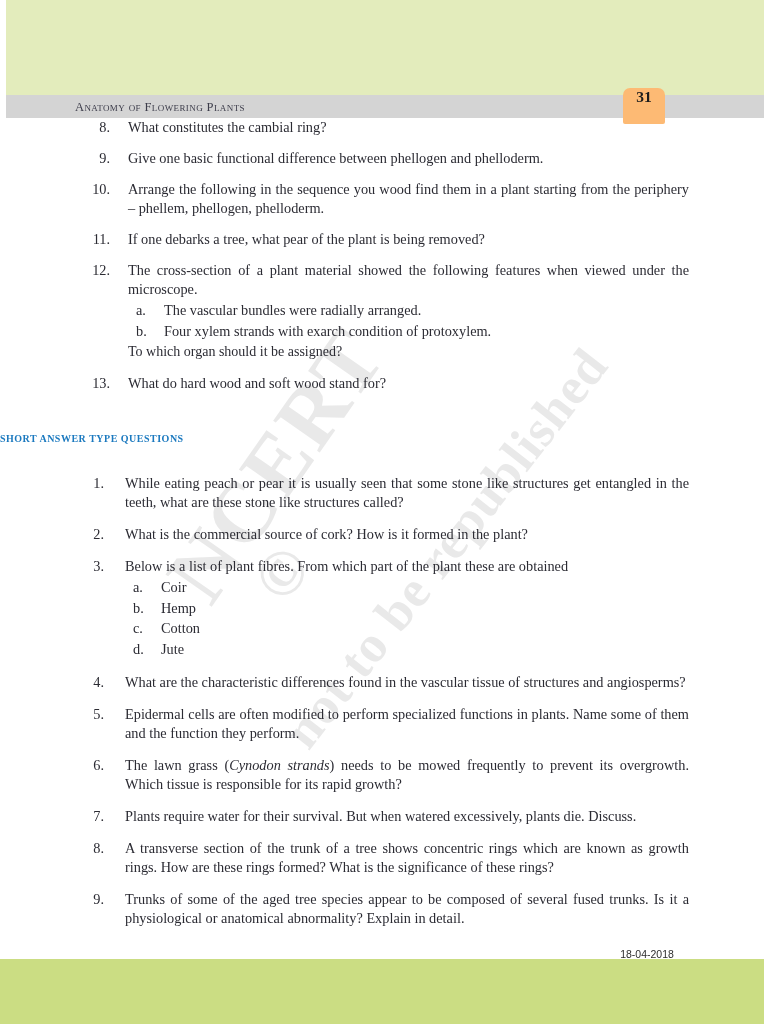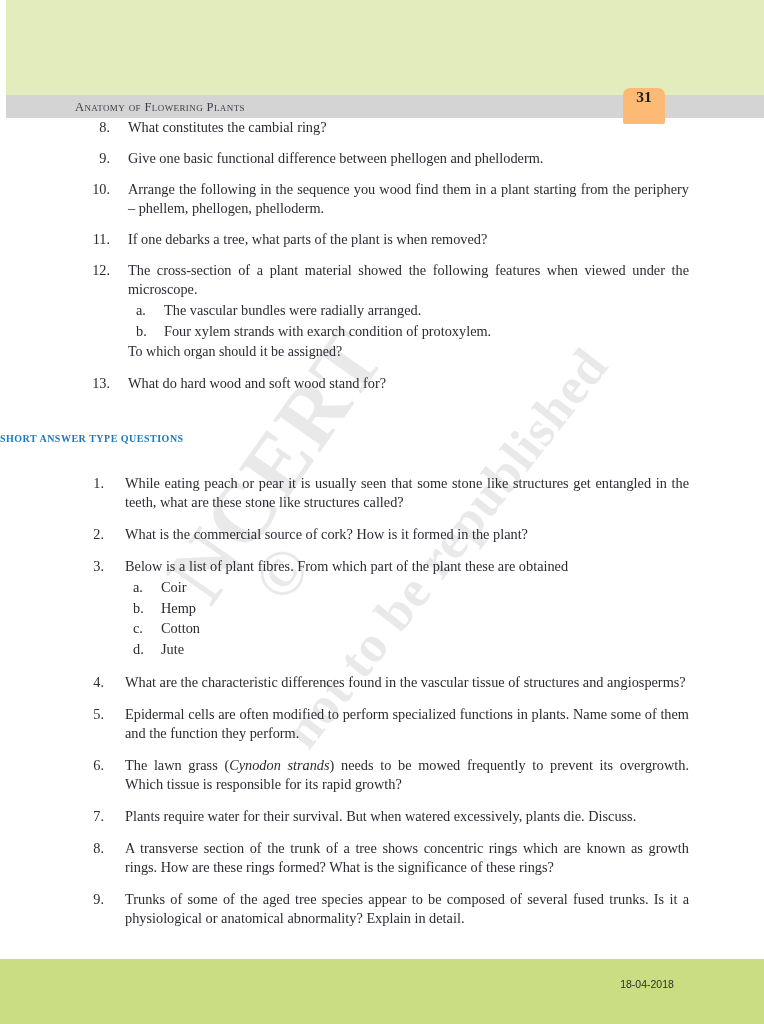--- a/index.html
+++ b/index.html
@@ -212,21 +212,21 @@
   .group-short .qitem {
     padding-left: 125px;
   }
 
   em { font-style: italic; }
 
   
   .footer-date {
     position: absolute;
     left: 0;
-    top: 978px;
+    top: 948px;
     width: 764px;
     text-align: center;
     padding-left: 530px;
     box-sizing: border-box;
     font-family: "Liberation Sans", sans-serif;
     font-size: 10.5px;
     color: #2d2d2d;
     z-index: 12;
   }
 </style>
@@ -261,21 +261,21 @@
         <div class="qitem">
           <span class="qnum">9.</span>
           <span class="qtext">Give one basic functional difference between phellogen and phelloderm.</span>
         </div>
         <div class="qitem">
           <span class="qnum">10.</span>
           <span class="qtext">Arrange the following in the sequence you wood find them in a plant starting from the periphery – phellem, phellogen, phelloderm.</span>
         </div>
         <div class="qitem">
           <span class="qnum">11.</span>
-          <span class="qtext">If one debarks a tree, what parts of the plant is when removed?</span>
+          <span class="qtext">If one debarks a tree, what pear of the plant is being removed?</span>
         </div>
         <div class="qitem">
           <span class="qnum">12.</span>
           <span class="qtext">The cross-section of a plant material showed the following features when viewed under the microscope.</span>
           <div class="sublist">
             <div class="subitem"><span class="subnum">a.</span><span>The vascular bundles were radially arranged.</span></div>
             <div class="subitem"><span class="subnum">b.</span><span>Four xylem strands with exarch condition of protoxylem.</span></div>
           </div>
           <span class="qtail">To which  organ should it be assigned?</span>
         </div>

